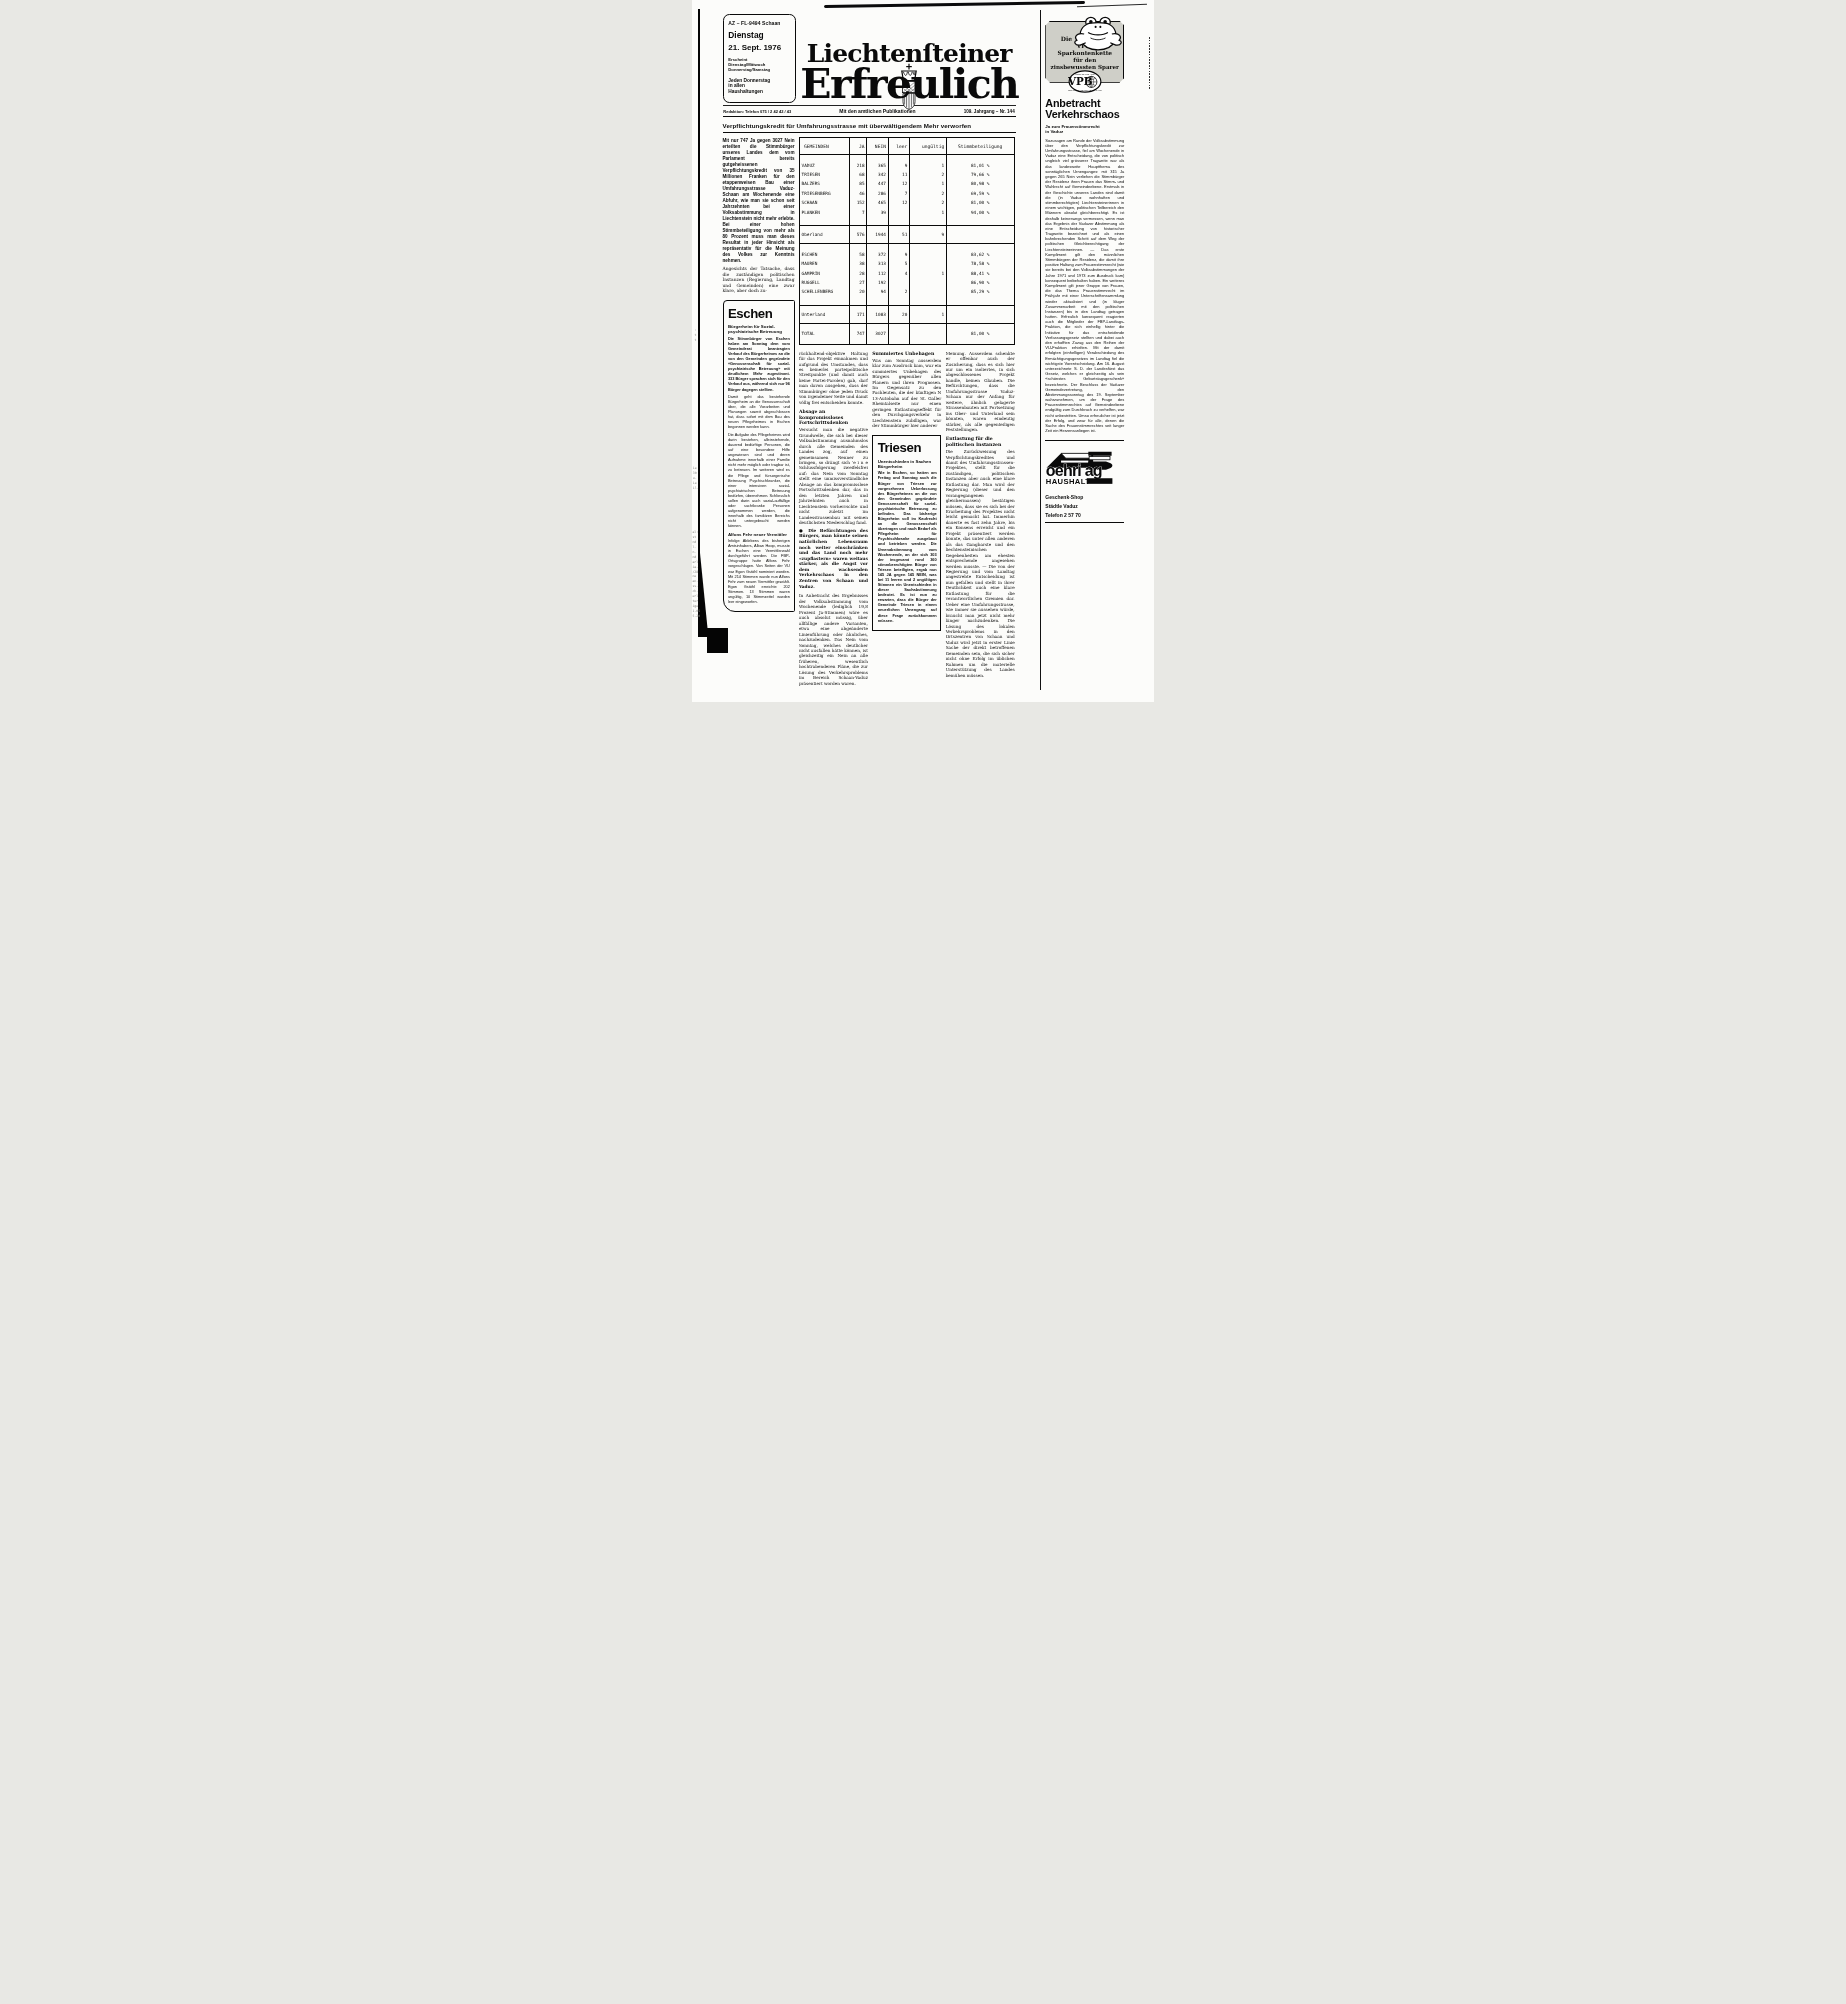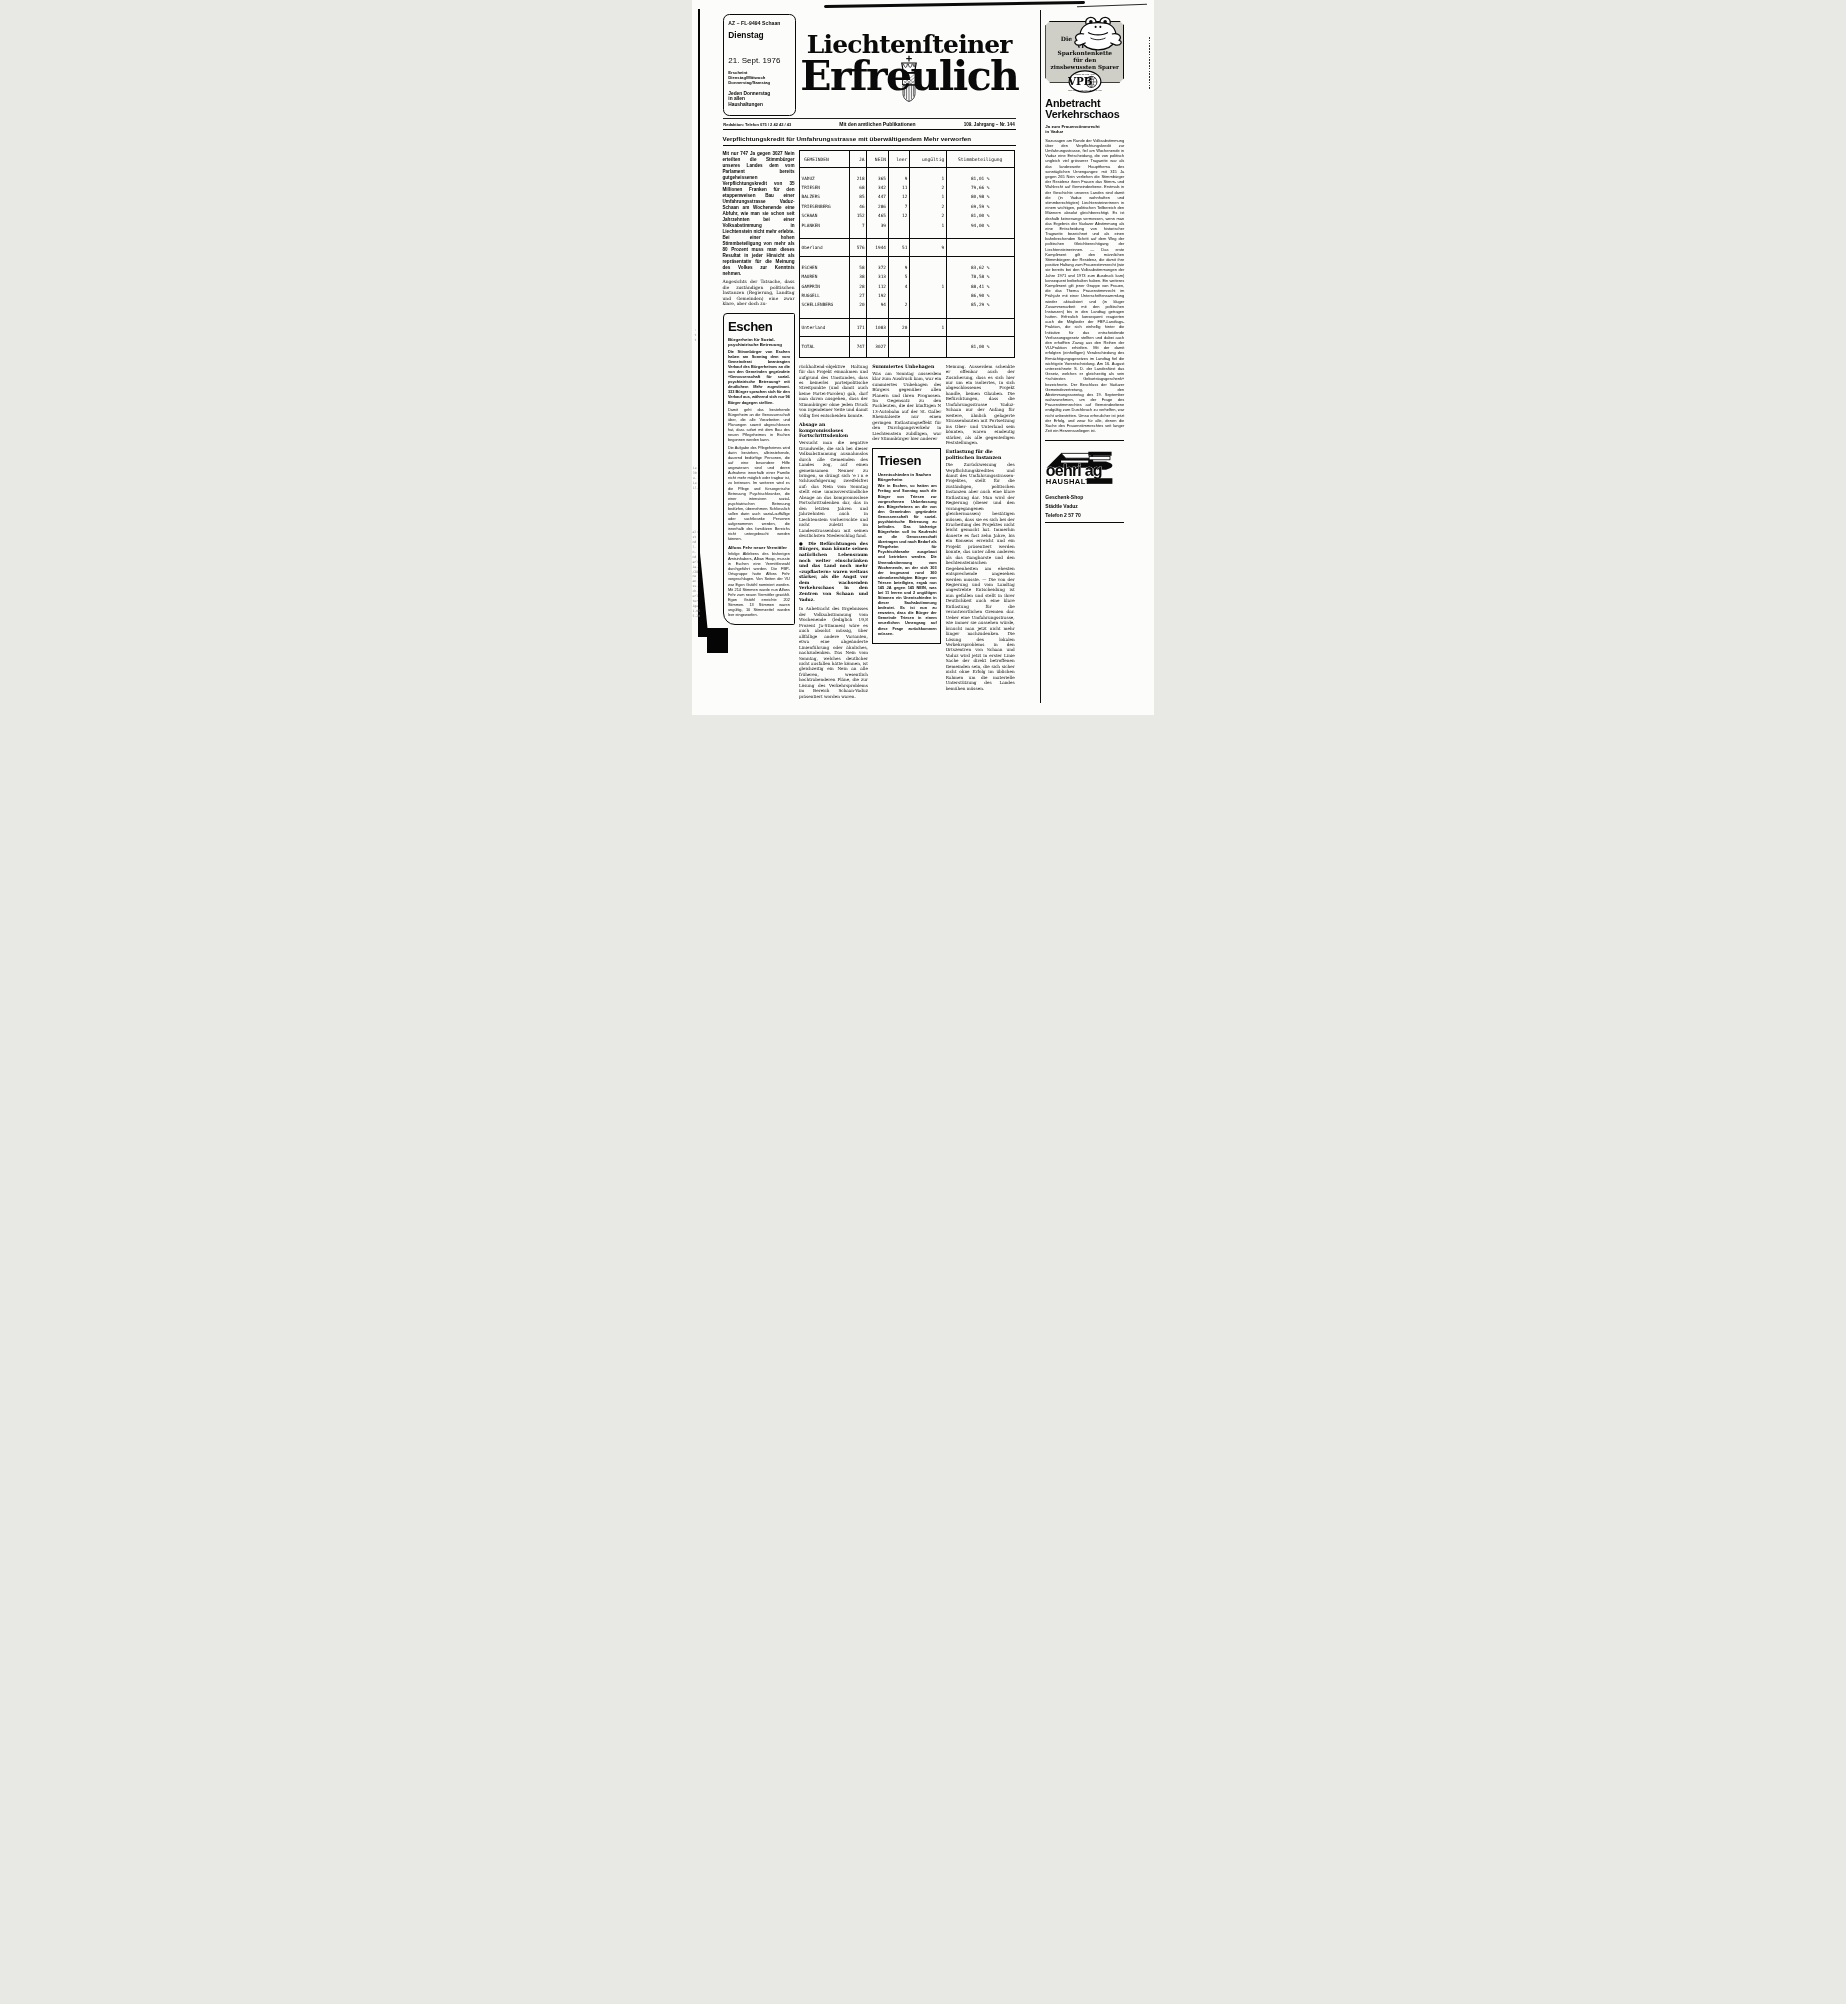--- a/index.html
+++ b/index.html
@@ -2,25 +2,25 @@
 <html style="font-size:6.4px"><head>
 <meta charset="utf-8">
 <style>
   html,body{margin:0;padding:0;background:#e8e8e4;}
   .page{position:relative;width:462px;min-height:653px;margin:0 auto;background:#fcfcfa;color:#0a0a0a;overflow:hidden;font-family:"Liberation Sans",sans-serif;}
   .content{position:relative;display:flex;padding:10.4px 4px 12px 30.5px;gap:4.8px;}
   .main-col{width:293px;flex:0 0 293px;}
   .side-col{width:79px;flex:0 0 79px;border-left:0.8px solid #111;padding-left:4px;position:relative;margin-left:20px;}
 
   
-  .mast-band{display:flex;gap:4px;align-items:center;}
+  .mast-band{display:flex;gap:4px;align-items:flex-end;}
   .info-box{width:63px;flex:0 0 63px;border:1.6px solid #0a0a0a;border-radius:6.4px;padding:4.8px 4px 7.2px 4.8px;margin-top:4px;}
   .info-box .mail{font-size:5px;font-weight:bold;letter-spacing:0.1px;}
   .info-box .day{font-size:8.4px;font-weight:bold;margin-top:4px;}
-  .info-box .date{font-size:8px;font-weight:normal;margin-top:16px;}
+  .info-box .date{font-size:8px;font-weight:bold;margin-top:3px;}
   .info-box .ersch{font-size:4.2px;font-weight:bold;margin-top:4.8px;line-height:1.25;}
   .info-box .jeden{font-size:4.8px;font-weight:bold;margin-top:4.8px;line-height:1.2;}
   .mast-center{flex:1;text-align:center;position:relative;padding-top:1.6px;}
   .title-top{font-family:"DejaVu Serif",serif;font-weight:bold;font-size:25px;line-height:.95;letter-spacing:-0.8px;position:relative;z-index:2;}
   .title-main{font-family:"DejaVu Serif",serif;font-weight:bold;font-size:41px;line-height:.9;letter-spacing:-1.6px;margin-top:0.8px;position:relative;z-index:2;}
   .crown{position:absolute;left:50%;top:23px;transform:translateX(-50%);z-index:1;}
   .publine{display:flex;align-items:flex-end;justify-content:space-between;border-bottom:1.2px solid #0a0a0a;margin-top:2.4px;padding:1.6px 0.8px 2px 0.8px;border-top:0.4px solid #222;}
   .publine .red{font-size:4px;font-weight:bold;}
   .publine .amt{font-size:5px;font-weight:bold;}
   .publine .jg{font-size:4.6px;font-weight:bold;}

